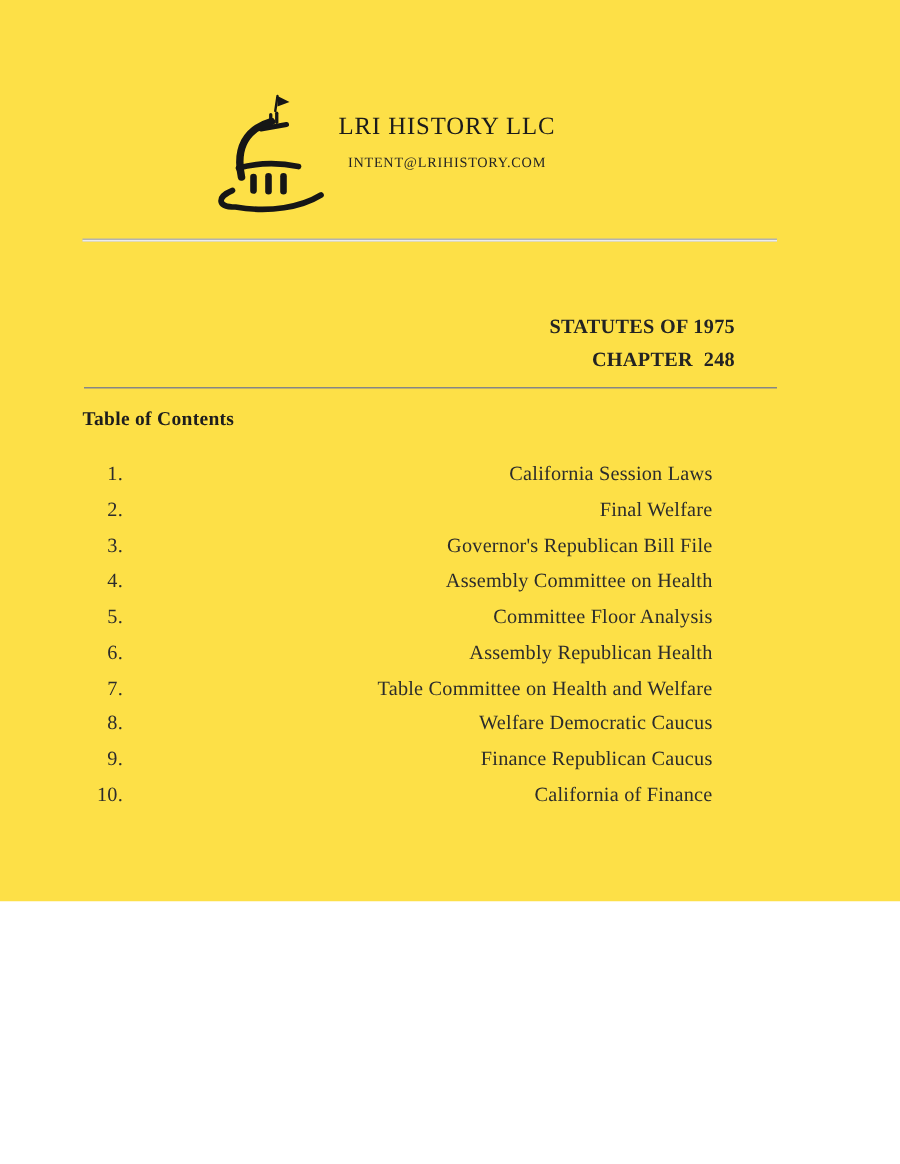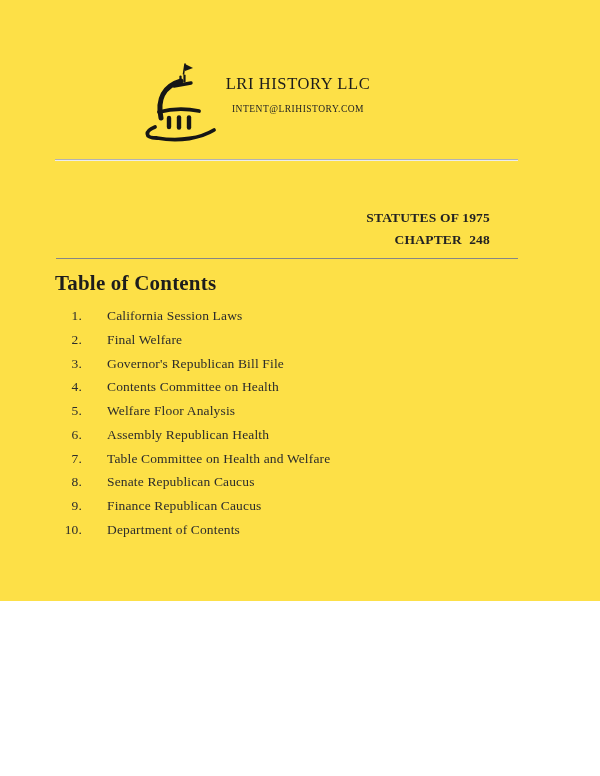--- a/index.html
+++ b/index.html
@@ -83,21 +83,21 @@
     margin-top: 24px;
   }
   .ref-line { white-space: pre; }
 
   
   .toc-title {
     position: absolute;
     left: 55px;
     top: 271px;
     font-weight: bold;
-    font-size: 21px;
+    font-size: 13px;
     letter-spacing: 0.2px;
     color: #1d1d1d;
   }
 
   .toc-list {
     position: absolute;
     left: 55px;
     top: 308px;
     width: 420px;
   }
@@ -107,21 +107,21 @@
     column-gap: 9px;
     height: 23.75px;
     font-size: 13.5px;
     color: #2c2c2c;
     letter-spacing: 0.15px;
   }
   .toc-number {
     text-align: right;
     color: #2c2c2c;
   }
-  .toc-label { text-align: left; margin-left: 16px; }
+  .toc-label { text-align: right; margin-left: 16px; }
 </style>
 </head>
 <body>
 
 <div class="page">
 
   <div class="logo">
     <svg viewBox="0 0 80 82" xmlns="http://www.w3.org/2000/svg" fill="none" stroke="#161616" stroke-linecap="round">
 
       <path d="M47,3 L55,7 L47,10 Z" fill="#161616" stroke="none"></path>
@@ -168,41 +168,41 @@
     <div class="toc-item">
       <span class="toc-number">2.</span>
       <span class="toc-label">Final Welfare</span>
     </div>
     <div class="toc-item">
       <span class="toc-number">3.</span>
       <span class="toc-label">Governor's Republican Bill File</span>
     </div>
     <div class="toc-item">
       <span class="toc-number">4.</span>
-      <span class="toc-label">Contents Committee on Health</span>
+      <span class="toc-label">Assembly Committee on Health</span>
     </div>
     <div class="toc-item">
       <span class="toc-number">5.</span>
-      <span class="toc-label">Welfare Floor Analysis</span>
+      <span class="toc-label">Committee Floor Analysis</span>
     </div>
     <div class="toc-item">
       <span class="toc-number">6.</span>
       <span class="toc-label">Assembly Republican Health</span>
     </div>
     <div class="toc-item">
       <span class="toc-number">7.</span>
       <span class="toc-label">Table Committee on Health and Welfare</span>
     </div>
     <div class="toc-item">
       <span class="toc-number">8.</span>
-      <span class="toc-label">Senate Republican Caucus</span>
+      <span class="toc-label">Welfare Democratic Caucus</span>
     </div>
     <div class="toc-item">
       <span class="toc-number">9.</span>
       <span class="toc-label">Finance Republican Caucus</span>
     </div>
     <div class="toc-item">
       <span class="toc-number">10.</span>
-      <span class="toc-label">Department of Contents</span>
+      <span class="toc-label">California of Finance</span>
     </div>
   </div>
 
 </div>
 
 </body></html>

